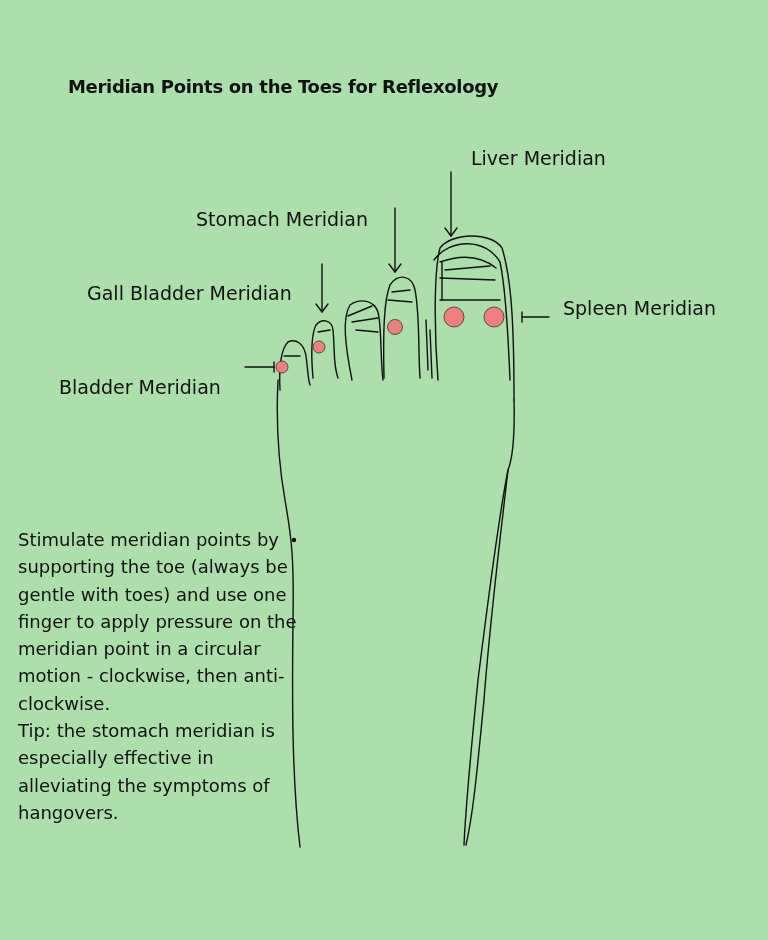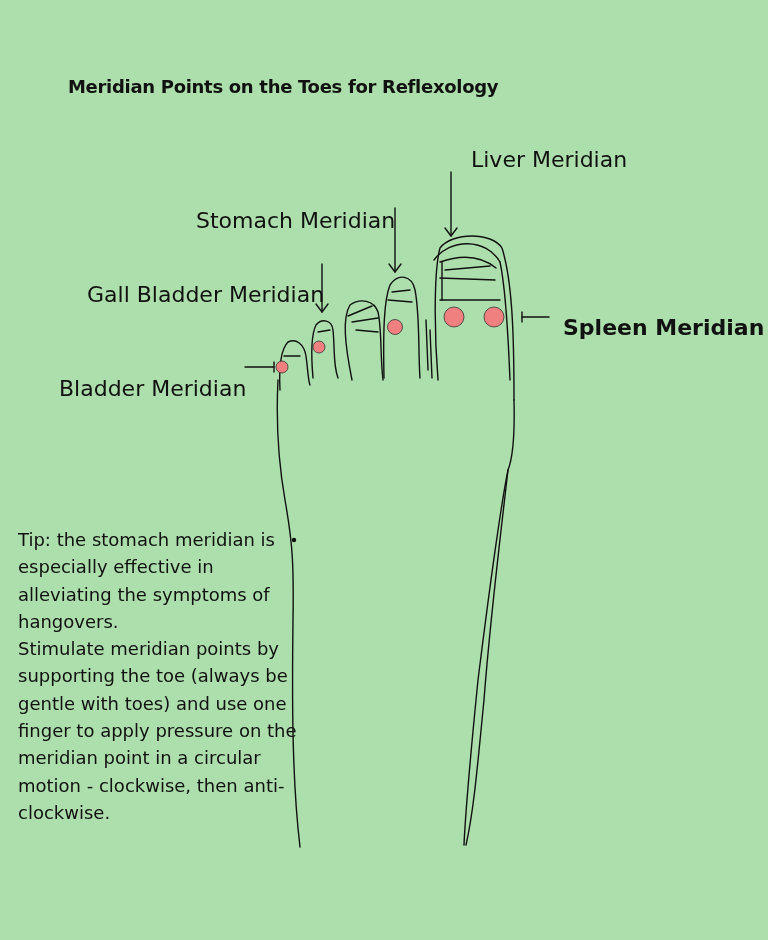--- a/index.html
+++ b/index.html
@@ -1,32 +1,32 @@
 <!DOCTYPE html>
 <html><head>
 <meta charset="utf-8">
 <style>
   html, body { margin:0; padding:0; }
   body { width:768px; height:940px; background:#addfad; position:relative; overflow:hidden;
          font-family:"DejaVu Sans", sans-serif; color:#111; }
   .title { position:absolute; left:68px; top:76px; font-size:18px; font-weight:bold; letter-spacing:-0.3px; }
-  .label { position:absolute; font-size:22px; white-space:nowrap; }
+  .label { position:absolute; font-size:19px; white-space:nowrap; }
   .desc { position:absolute; left:18px; top:526px; width:290px; font-size:18px; line-height:27.3px; }
   .desc p { margin:0; }
   svg.foot { position:absolute; left:0; top:0; }
 </style>
 </head>
 <body>
 
 <div class="title">Meridian Points on the Toes for Reflexology</div>
 
 <div class="label" style="left:471px; top:147px;">Liver Meridian</div>
 <div class="label" style="left:196px; top:208px;">Stomach Meridian</div>
 <div class="label" style="left:87px; top:282px;">Gall Bladder Meridian</div>
-<div class="label" style="left:563px; top:315px;font-weight:bold;">Spleen Meridian</div>
+<div class="label" style="left:563px; top:297px;">Spleen Meridian</div>
 <div class="label" style="left:59px; top:376px;">Bladder Meridian</div>
 
 <svg class="foot" width="768" height="940" fill="none" stroke="#111" stroke-width="1.4" stroke-linecap="round" stroke-linejoin="round">
 
   <g>
     <line x1="451" y1="172" x2="451" y2="236"></line>
     <polyline points="445,228 451,236 457,228"></polyline>
   </g>
   <g>
     <line x1="395" y1="208" x2="395" y2="272"></line>
@@ -71,15 +71,15 @@
 
 <svg width="768" height="940" style="position:absolute;left:0;top:0;">
   <circle cx="454" cy="317" r="10" fill="#f08080" stroke="#333" stroke-width="0.8"></circle>
   <circle cx="494" cy="317" r="10" fill="#f08080" stroke="#333" stroke-width="0.8"></circle>
   <circle cx="395" cy="327" r="7.5" fill="#f08080" stroke="#333" stroke-width="0.8"></circle>
   <circle cx="319" cy="347" r="6" fill="#f08080" stroke="#333" stroke-width="0.8"></circle>
   <circle cx="282" cy="367" r="6" fill="#f08080" stroke="#333" stroke-width="0.8"></circle>
 </svg>
 
 <div class="desc">
+  <p>Stimulate meridian points by supporting the toe (always be gentle with toes) and use one finger to apply pressure on the meridian point in a circular motion - clockwise, then anti-clockwise.</p>
   <p>Tip: the stomach meridian is especially effective in alleviating the symptoms of hangovers.</p>
-  <p>Stimulate meridian points by supporting the toe (always be gentle with toes) and use one finger to apply pressure on the meridian point in a circular motion - clockwise, then anti-clockwise.</p>
 </div>
 
 </body></html>

